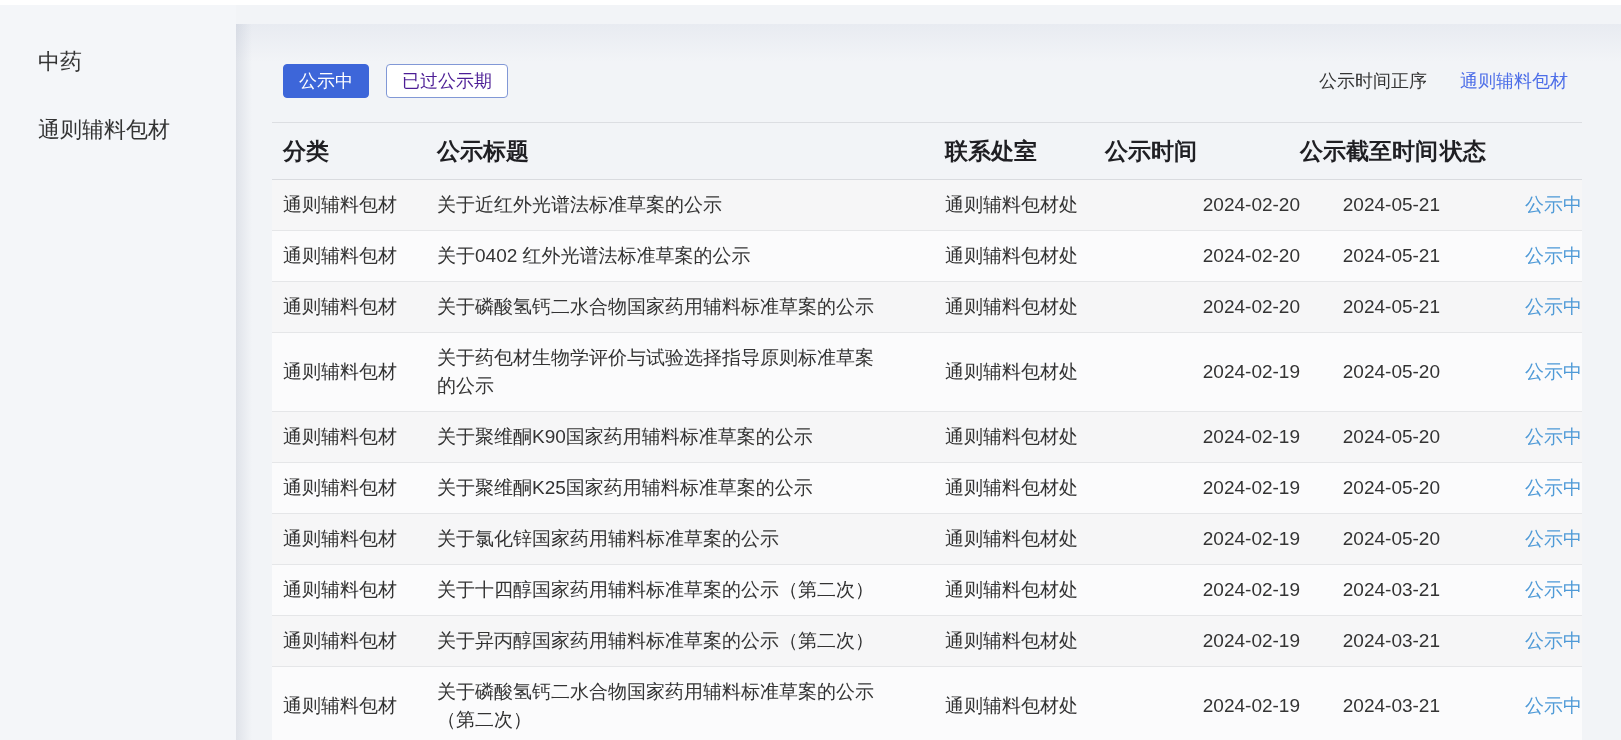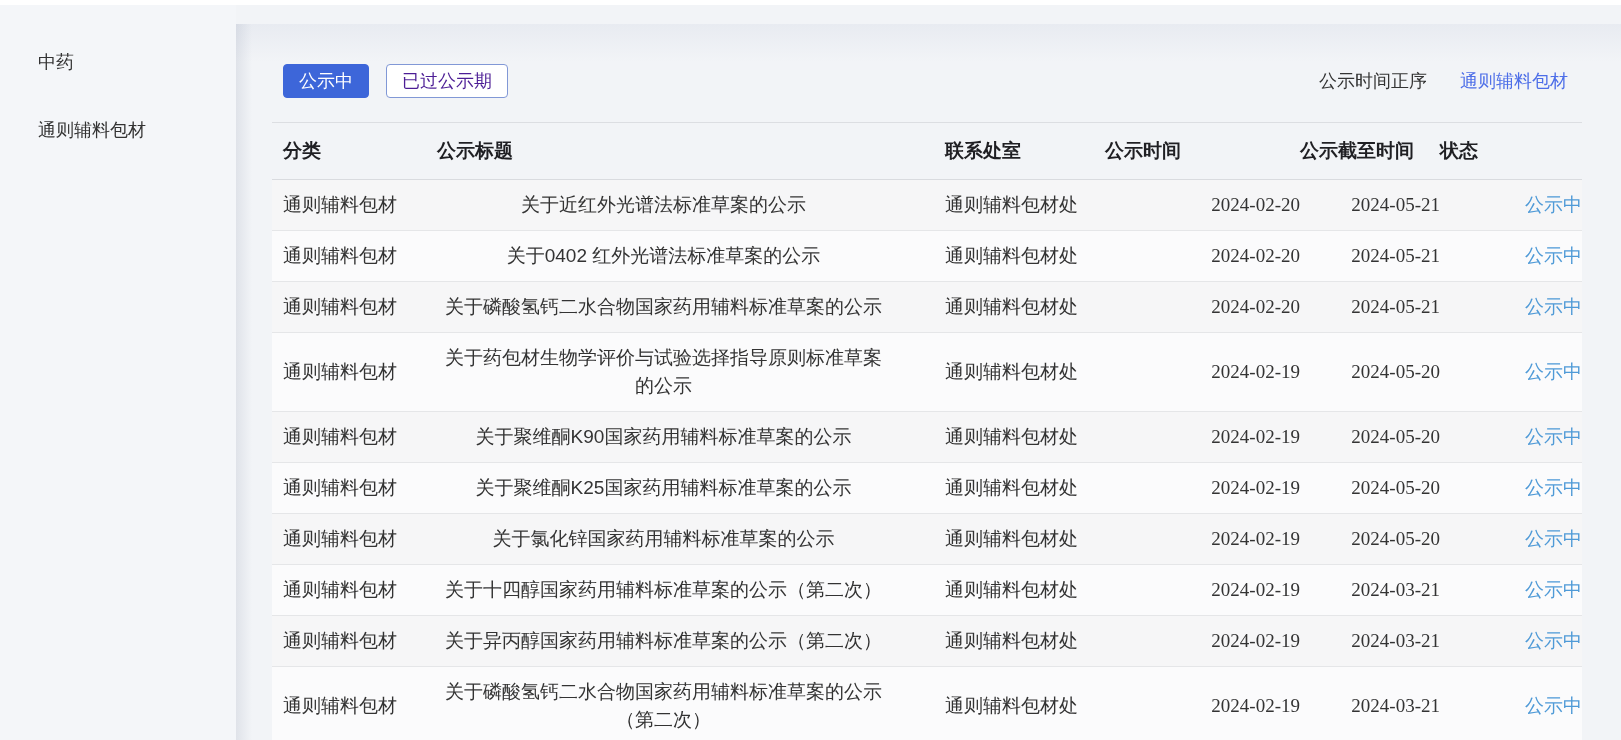--- a/index.html
+++ b/index.html
@@ -18,21 +18,21 @@
 
   
   .sidebar {
     position:absolute; top:5px; left:0; bottom:0; width:236px;
     background:#f4f6f9;
     z-index:2;
   }
   .sidebar-nav { padding-top:23px; }
   .side-item {
     height:68px; display:flex; align-items:center;
-    padding-left:38px; font-size:18px; color:#333;
+    padding-left:38px; font-size:22px; color:#333;
     cursor:pointer;
   }
 
   
   .main {
     position:absolute; top:5px; left:236px; right:0; bottom:0;
     background:linear-gradient(180deg,#e8ebf1 0px,#f2f4f7 38px,#f2f4f7 100%);
     margin-top:19px;
   }
   .main::before {
@@ -58,38 +58,38 @@
     font-size:18px; color:#333; text-decoration:none; cursor:pointer;
   }
   .sort.active { color:#4d6ee8; }
 
   
   .pub-table {
     margin:24px 0 0 36px; width:1310px;
     border-collapse:collapse; table-layout:fixed;
   }
   .pub-table thead th {
-    height:57px; font-size:19px; font-weight:bold; color:#1f1f23;
+    height:57px; font-size:23px; font-weight:bold; color:#1f1f23;
     border-top:1px solid #dcdee2; border-bottom:1px solid #d9dbdf;
     text-align:left;
   }
   .pub-table tbody tr:nth-child(odd)  { background:#f6f6f7; }
   .pub-table tbody tr:nth-child(even) { background:#fbfbfc; }
   .pub-table tbody td {
     font-size:19px; color:#333; line-height:28px;
     padding:11px 0; border-bottom:1px solid #e5e6e8;
     vertical-align:middle;
   }
   .col-cat    { padding-left:11px !important; }
   th.col-cat  { padding-left:11px; }
-  .col-title  { padding-right:40px !important;text-align:center; }
+  .col-title  { padding-right:40px !important; }
   th.col-title{ padding-right:40px; }
   .col-office { padding-left:15px !important; }
   th.col-office{ padding-left:15px; }
-  .col-center { text-align:right;font-family:Liberation Serif, serif; }
+  .col-center { text-align:right; }
   td.col-status a, td.col-status span {
     color:#4f9ad7; text-decoration:none;
   }
   .row-title-text { cursor:pointer; }
 </style>
 </head>
 <body>
 
 <div class="app">
   <div class="top-strip"></div>

